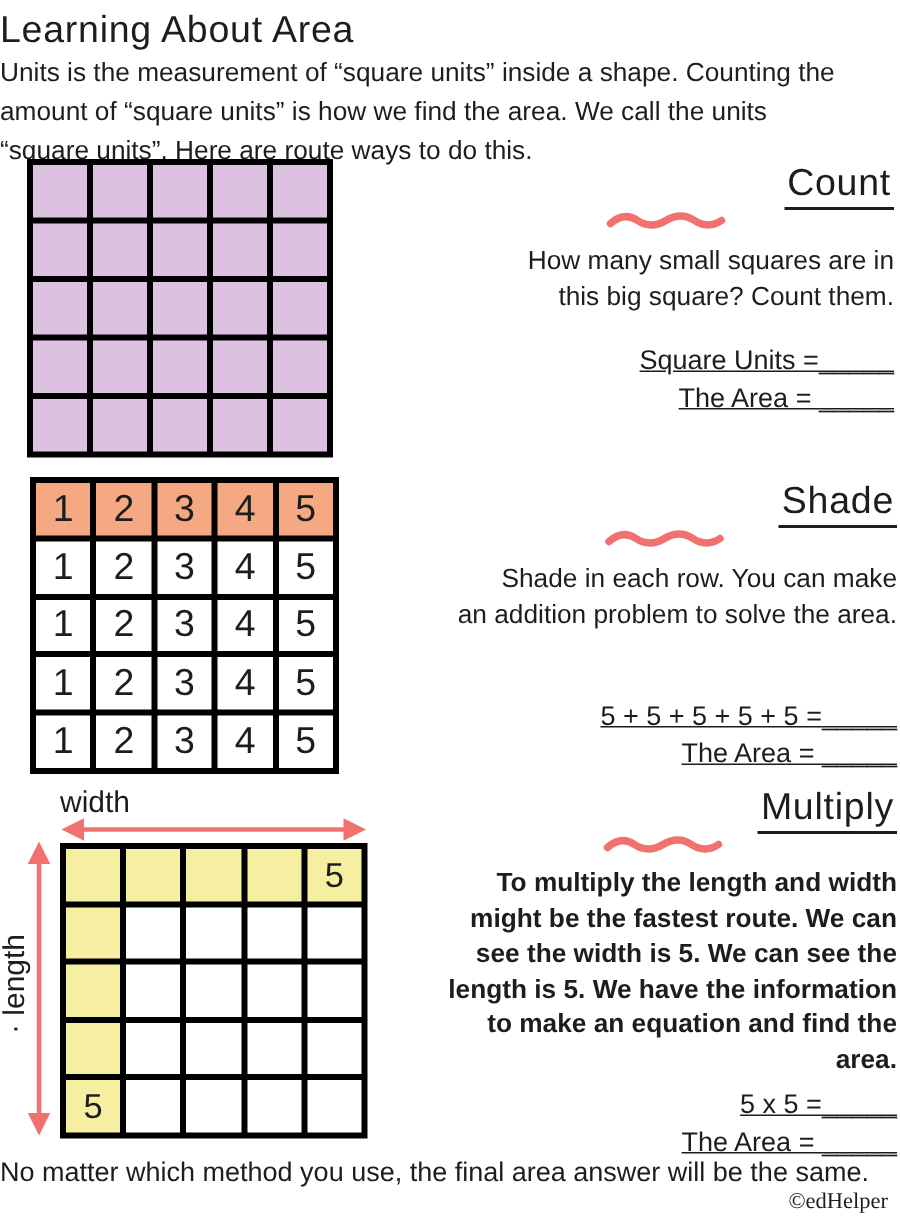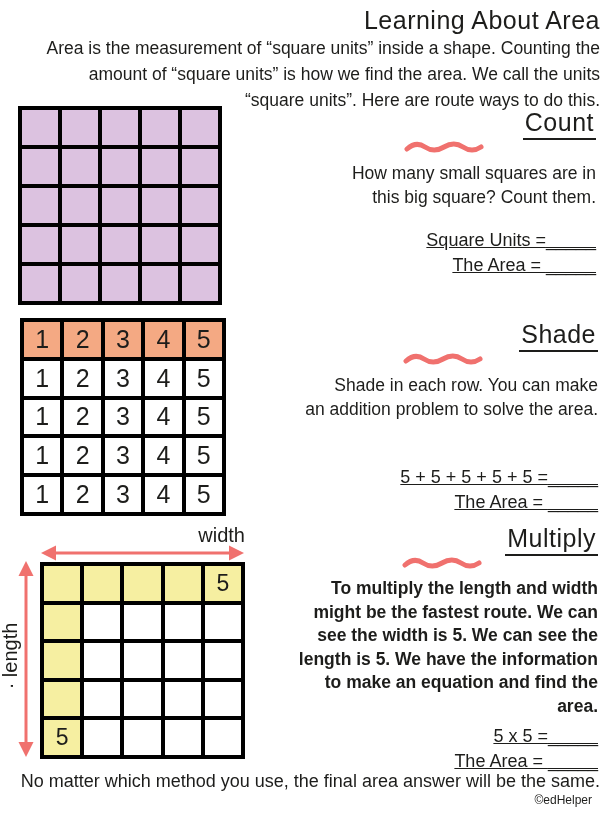--- a/index.html
+++ b/index.html
@@ -9,21 +9,21 @@
     --salmon:#f0716e;
     --ink:#1d1d1b;
   }
   *{box-sizing:border-box;margin:0;padding:0;}
   html,body{background:#fff;}
   body{
     width:600px;height:817px;position:relative;overflow:hidden;
     font-family:"Liberation Sans",sans-serif;color:var(--ink);
   }
   .abs{position:absolute;}
-  .center{text-align:right;}
+  .center{text-align:left;}
 
   .page-title{left:0;right:0;top:6px;font-size:25px;font-weight:400;letter-spacing:.5px;}
   .intro{left:0;right:0;top:35px;font-size:17.5px;line-height:26px;}
 
   
   .grid{
     position:absolute;background:#000;display:grid;gap:4px;padding:4px;
   }
   .cell{background:#fff;display:flex;align-items:center;justify-content:center;}
   .cell.purple{background:var(--purple);}
@@ -60,28 +60,28 @@
   
   #width-label{left:40px;top:524px;width:205px;font-size:20px;}
   #width-arrow{left:40px;top:544px;}
   #length-arrow{left:17px;top:560px;}
   #length-label{
     left:-49px;top:643px;width:122px;height:26px;font-size:20px;
     transform:rotate(-90deg);text-align:center;
   }
 
   .footer-note{left:0;right:0;top:771px;font-size:18px;}
-  .copyright{right:8px;top:793px;font-size:12px;}
+  .copyright{right:8px;top:793px;font-size:15px;font-family:Liberation Serif, serif;}
 </style>
 </head>
 <body>
 
 <h1 class="abs center page-title">Learning About Area</h1>
 <div class="abs center intro">
-  <div>Area is the measurement of “square units” inside a shape. Counting the</div>
+  <div>Units is the measurement of “square units” inside a shape. Counting the</div>
   <div>amount of “square units” is how we find the area. We call the units</div>
   <div>“square units”. Here are route ways to do this.</div>
 </div>
 
 <div class="grid" id="count-grid">
     <div class="cell purple"></div>
     <div class="cell purple"></div>
     <div class="cell purple"></div>
     <div class="cell purple"></div>
     <div class="cell purple"></div>

